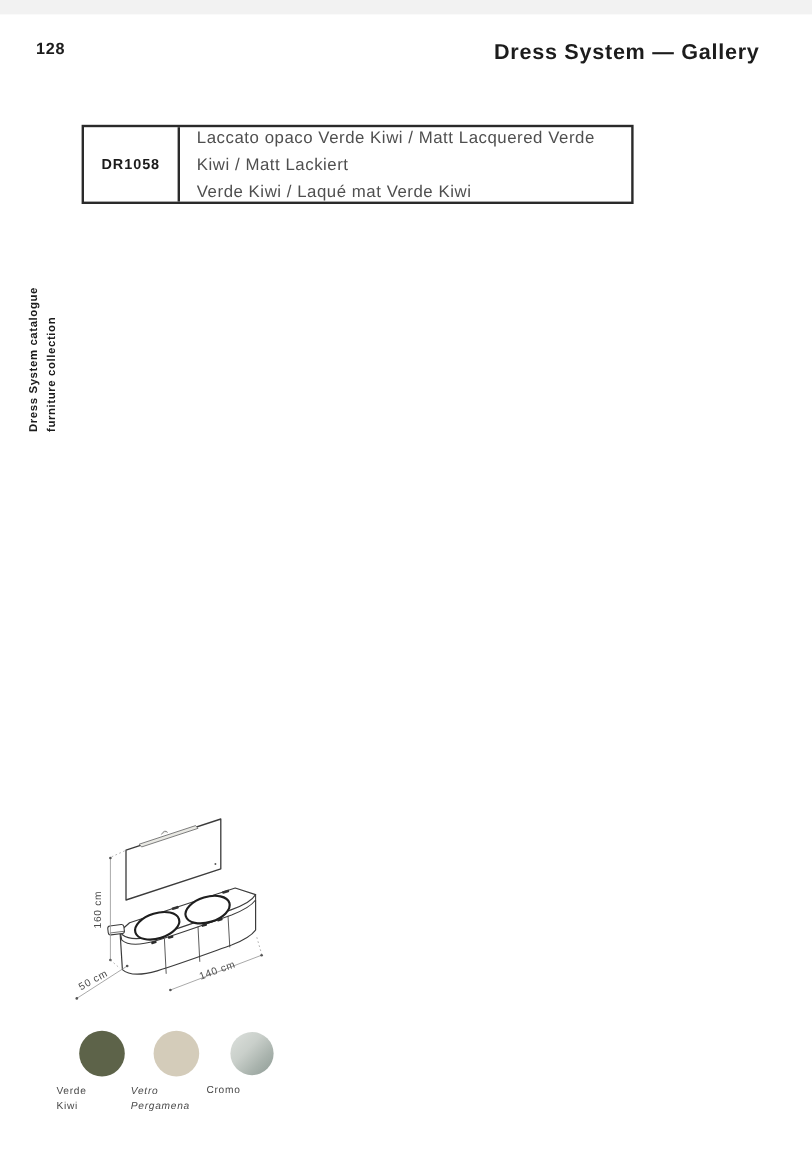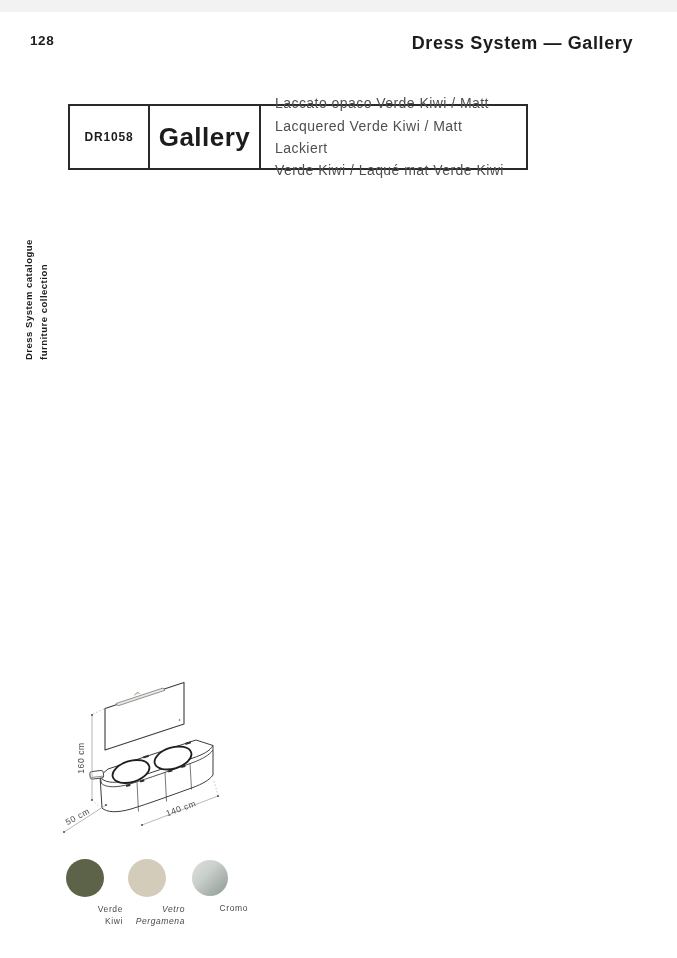--- a/index.html
+++ b/index.html
@@ -54,21 +54,21 @@
   }
   
   .drawing-wrap { position: absolute; left: 60px; top: 660px; width: 220px; height: 170px; }
   .drawing-wrap svg { display: block; width: 100%; height: 100%; }
   .dim-label {
     font-family: "Liberation Sans", sans-serif;
     font-size: 8.5px; fill: #4a4a4a; letter-spacing: 0.6px;
   }
   
   .swatches { position: absolute; left: 0; top: 847px; width: 290px; height: 80px; }
-  .swatch-col { position: absolute; width: 76px; text-align: right; }
+  .swatch-col { position: absolute; width: 76px; text-align: left; }
   .swatch-col .dot {
     width: 38px; height: 38px; border-radius: 50%;
     margin: 0 auto;
   }
   .swatch-col .dot.small { width: 36px; height: 36px; margin-top: 1px; }
   .swatch-label {
     margin-top: 6px;
     font-size: 8.5px; color: #4a4a4a; letter-spacing: 0.6px; line-height: 1.45;
     white-space: pre-line;
   }
@@ -84,21 +84,20 @@
 </head>
 <body>
 
 <div class="page">
 
   <div class="page-number">128</div>
   <div class="header-right">Dress System — Gallery</div>
 
   <div class="product-box">
     <div class="cell cell-code">DR1058</div>
-    <div class="cell cell-name">Gallery</div>
     <div class="cell cell-desc">Laccato opaco Verde Kiwi / Matt Lacquered Verde Kiwi / Matt Lackiert
 Verde Kiwi / Laqué mat Verde Kiwi</div>
   </div>
 
   <div class="sidebar-caption">Dress System catalogue
 furniture collection</div>
 
   <div class="drawing-wrap">
     <svg viewBox="0 0 220 170">
 

